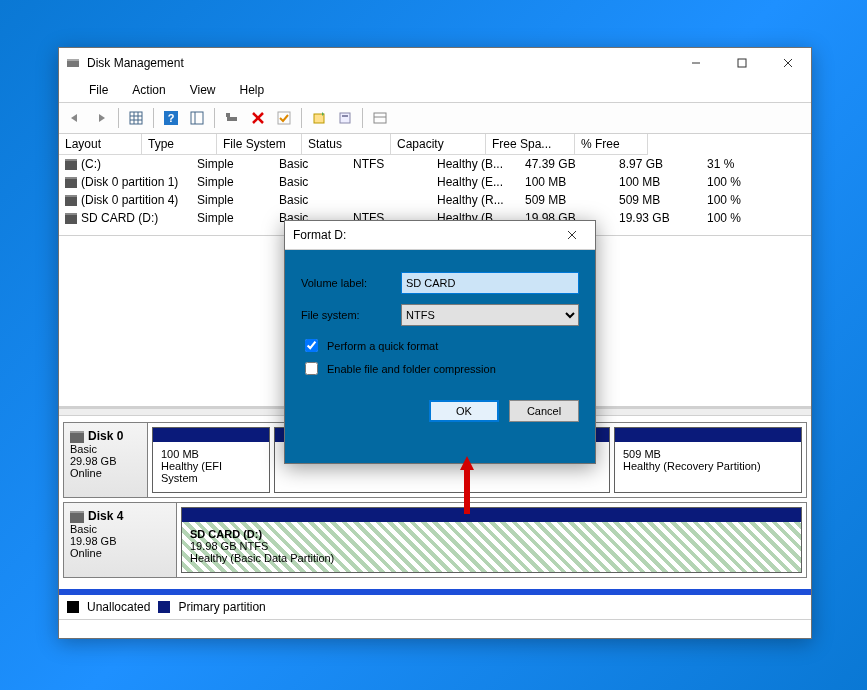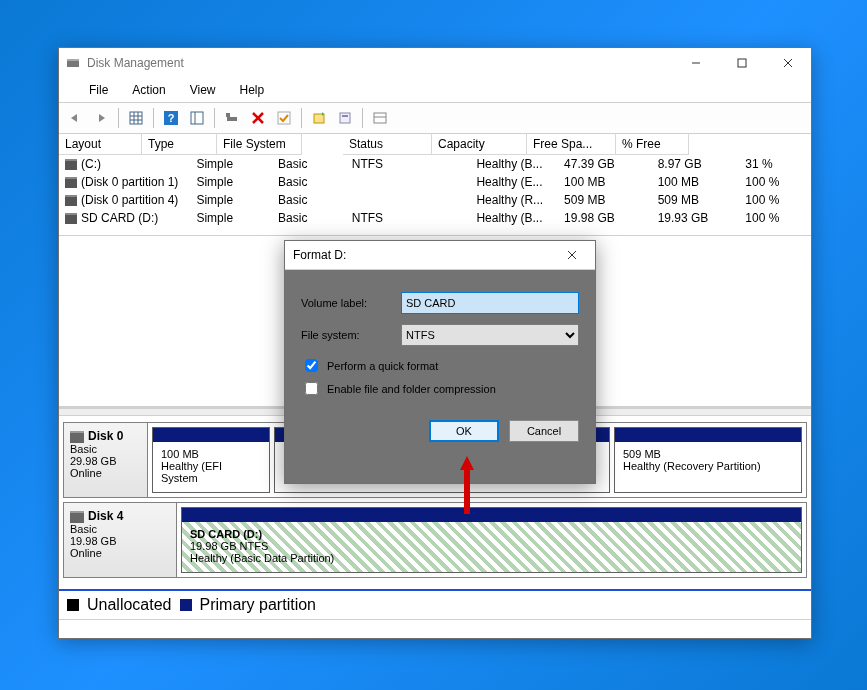--- a/index.html
+++ b/index.html
@@ -25,21 +25,21 @@
     display: flex;
     flex-direction: column;
   }
   
   .titlebar {
     height: 30px;
     display: flex;
     align-items: center;
     padding-left: 6px;
     font-size: 12px;
-    color: #737373;
+    color: #000000;
   }
   .titlebar .icon { width: 16px; height: 16px; margin-right: 6px; }
   .win-controls { margin-left: auto; display: flex; }
   .win-controls div {
     width: 46px; height: 30px; display:flex; align-items:center; justify-content:center;
     color:#333;
   }
   
   .menubar {
     display: flex;
@@ -81,21 +81,21 @@
     font-size: 12px;
     background: #fff;
   }
   .vol-rows { min-height: 80px; }
   .vol-row { display:flex; }
   .vol-row div { padding: 2px 6px; font-size:12px; overflow:hidden; white-space:nowrap; text-overflow: ellipsis; }
   .col-vol { width:120px; }
   .col-lay { width:70px; }
   .col-typ { width:62px; }
   .col-fs  { width:72px; }
-  .col-st  { width:76px;margin-left:41px; }
+  .col-st  { width:76px; }
   .col-cap { width:82px; }
   .col-fr  { width:76px; }
   .col-pf  { width:60px; }
   .disk-icon { display:inline-block; width:12px; height:9px; background:#555; border-top:2px solid #888; margin-right:4px; vertical-align:middle;}
   .mid-splitter { height:6px; border-top:3px solid #d0d0d0; border-bottom:1px solid #d0d0d0; background:#eee; cursor:ns-resize;}
   
   .disk-area {
     flex: 1;
     overflow: hidden;
     padding: 2px;
@@ -127,37 +127,37 @@
     font-size: 11px;
     background: #fff;
   }
   .part .topbar {
     position:absolute; top:0; left:0; right:0; height:14px; background:#0a1a7a;
   }
   .hatched {
     background: repeating-linear-gradient(45deg, #ffffff 0, #ffffff 4px, #b4d4b4 4px, #b4d4b4 8px);
   }
   .legend {
-    border-top:2px solid #1d4ed8;
+    border-top:6px solid #1d4ed8;
     padding: 5px 8px;
-    font-size: 16px;
+    font-size: 12px;
     display:flex;
     align-items:center;
     gap:8px;
   }
   .legend .sq { width:12px; height:12px; display:inline-block; }
   .statusbar { border-top:1px solid #d0d0d0; height:18px; }
   
   .dialog {
     position:absolute;
     left: 284px;
-    top: 240px;
+    top: 220px;
     width: 310px;
     height: 242px;
-    background:#737373;
+    background:#0369a1;
     border:1px solid #707070;
     box-shadow: 0 4px 20px rgba(0,0,0,0.4);
     display:flex;
     flex-direction:column;
     z-index: 10;
   }
   .dialog .dtitle {
     background:#fff;
     height:28px;
     display:flex;

